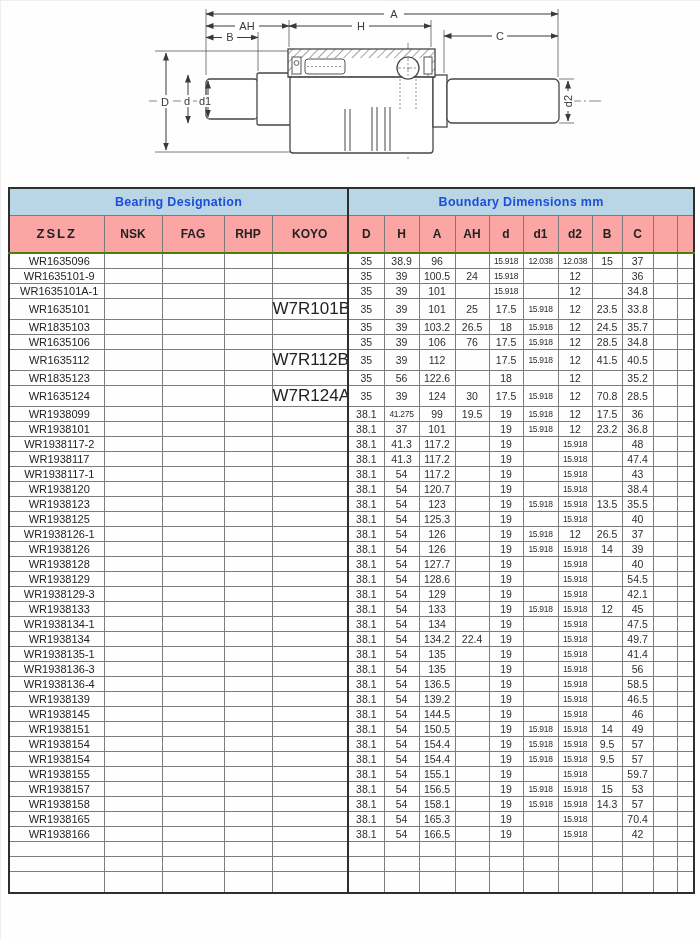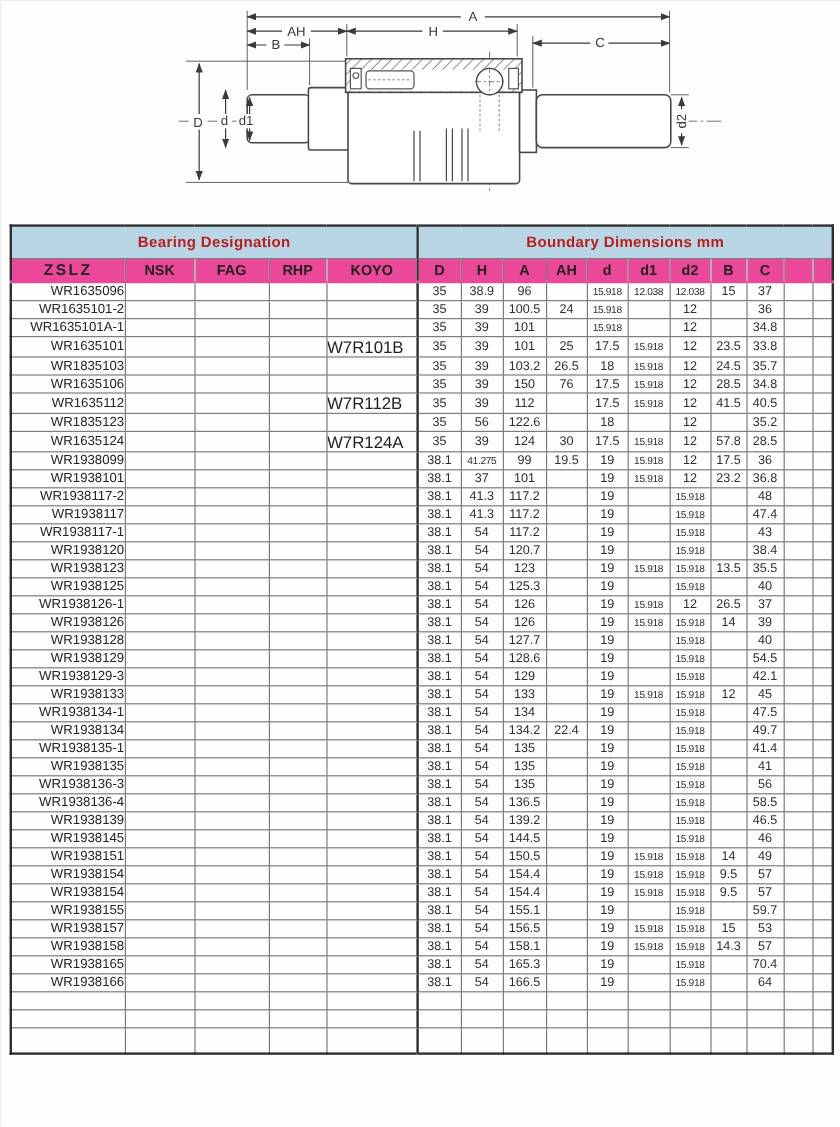--- a/index.html
+++ b/index.html
@@ -13,31 +13,31 @@
   table.bearing{
     border-collapse:collapse;table-layout:fixed;width:685px;
     margin-left:7px;border:2px solid #2e2e2e;
   }
   table.bearing th, table.bearing td{
     border:1px solid #7c7c7c;overflow:hidden;white-space:nowrap;
     box-sizing:border-box;padding:0;
   }
   tr.group-row th{
     height:27px;background:#b9d6e7;font-size:12.5px;font-weight:bold;
-    color:#b91c1c;text-align:center;letter-spacing:.3px;
+    color:#1d4ed8;text-align:center;letter-spacing:.3px;
   }
   tr.colh-row th{
-    height:20px;background:#ec4899;font-size:12px;font-weight:bold;
-    color:#222;text-align:center;border-bottom:2px solid #ec4899;
+    height:38px;background:#fca5a5;font-size:12px;font-weight:bold;
+    color:#222;text-align:center;border-bottom:2px solid #4d7c0f;
   }
   tr.colh-row th.zslz{font-size:13px;letter-spacing:2px;}
   tbody td{height:15px;color:#2e2e2e;border-color:#8f8f8f;}
-  tbody td.part{font-size:11px;text-align:right;padding-left:5px;color:#222;}
+  tbody td.part{font-size:11px;text-align:center;padding-left:5px;color:#222;}
   tbody td.num{font-size:10.5px;text-align:center;}
-  tbody td.koyo{font-size:14px;font-weight:500;color:#222;}
+  tbody td.koyo{font-size:17px;font-weight:500;color:#222;}
   tbody td.cond{font-size:8.5px;letter-spacing:-0.3px;}
   .secl{border-left:2px solid #2e2e2e !important;}
   tr.tall td{height:22px;}
 </style>
 </head>
 <body>
 
 <div class="page">
 
   <div class="diagram-wrap">
@@ -197,21 +197,21 @@
           <td class="num"></td>
           <td class="num cond">15.918</td>
           <td class="num cond">12.038</td>
           <td class="num cond">12.038</td>
           <td class="num">15</td>
           <td class="num">37</td>
           <td class="num"></td>
           <td class="num"></td>
         </tr>
         <tr>
-          <td class="part">WR1635101-2</td>
+          <td class="part">WR1635101-9</td>
           <td class="num"></td>
           <td class="num"></td>
           <td class="num"></td>
           <td class="koyo"></td>
           <td class="num secl">35</td>
           <td class="num">39</td>
           <td class="num">100.5</td>
           <td class="num">24</td>
           <td class="num cond">15.918</td>
           <td class="num"></td>
@@ -276,21 +276,21 @@
           <td class="num"></td>
         </tr>
         <tr>
           <td class="part">WR1635106</td>
           <td class="num"></td>
           <td class="num"></td>
           <td class="num"></td>
           <td class="koyo"></td>
           <td class="num secl">35</td>
           <td class="num">39</td>
-          <td class="num">150</td>
+          <td class="num">106</td>
           <td class="num">76</td>
           <td class="num">17.5</td>
           <td class="num cond">15.918</td>
           <td class="num">12</td>
           <td class="num">28.5</td>
           <td class="num">34.8</td>
           <td class="num"></td>
           <td class="num"></td>
         </tr>
         <tr>
@@ -335,21 +335,21 @@
           <td class="num"></td>
           <td class="num"></td>
           <td class="koyo">W7R124A</td>
           <td class="num secl">35</td>
           <td class="num">39</td>
           <td class="num">124</td>
           <td class="num">30</td>
           <td class="num">17.5</td>
           <td class="num cond">15.918</td>
           <td class="num">12</td>
-          <td class="num">57.8</td>
+          <td class="num">70.8</td>
           <td class="num">28.5</td>
           <td class="num"></td>
           <td class="num"></td>
         </tr>
         <tr>
           <td class="part">WR1938099</td>
           <td class="num"></td>
           <td class="num"></td>
           <td class="num"></td>
           <td class="koyo"></td>
@@ -647,38 +647,20 @@
           <td class="num"></td>
           <td class="num">19</td>
           <td class="num"></td>
           <td class="num cond">15.918</td>
           <td class="num"></td>
           <td class="num">41.4</td>
           <td class="num"></td>
           <td class="num"></td>
         </tr>
         <tr>
-          <td class="part">WR1938135</td>
-          <td class="num"></td>
-          <td class="num"></td>
-          <td class="num"></td>
-          <td class="koyo"></td>
-          <td class="num secl">38.1</td>
-          <td class="num">54</td>
-          <td class="num">135</td>
-          <td class="num"></td>
-          <td class="num">19</td>
-          <td class="num"></td>
-          <td class="num cond">15.918</td>
-          <td class="num"></td>
-          <td class="num">41</td>
-          <td class="num"></td>
-          <td class="num"></td>
-        </tr>
-        <tr>
           <td class="part">WR1938136-3</td>
           <td class="num"></td>
           <td class="num"></td>
           <td class="num"></td>
           <td class="koyo"></td>
           <td class="num secl">38.1</td>
           <td class="num">54</td>
           <td class="num">135</td>
           <td class="num"></td>
           <td class="num">19</td>
@@ -876,21 +858,21 @@
           <td class="num"></td>
           <td class="koyo"></td>
           <td class="num secl">38.1</td>
           <td class="num">54</td>
           <td class="num">166.5</td>
           <td class="num"></td>
           <td class="num">19</td>
           <td class="num"></td>
           <td class="num cond">15.918</td>
           <td class="num"></td>
-          <td class="num">64</td>
+          <td class="num">42</td>
           <td class="num"></td>
           <td class="num"></td>
         </tr>
         <tr>
           <td class="part"></td>
           <td class="num"></td>
           <td class="num"></td>
           <td class="num"></td>
           <td class="num"></td>
           <td class="num secl"></td>

